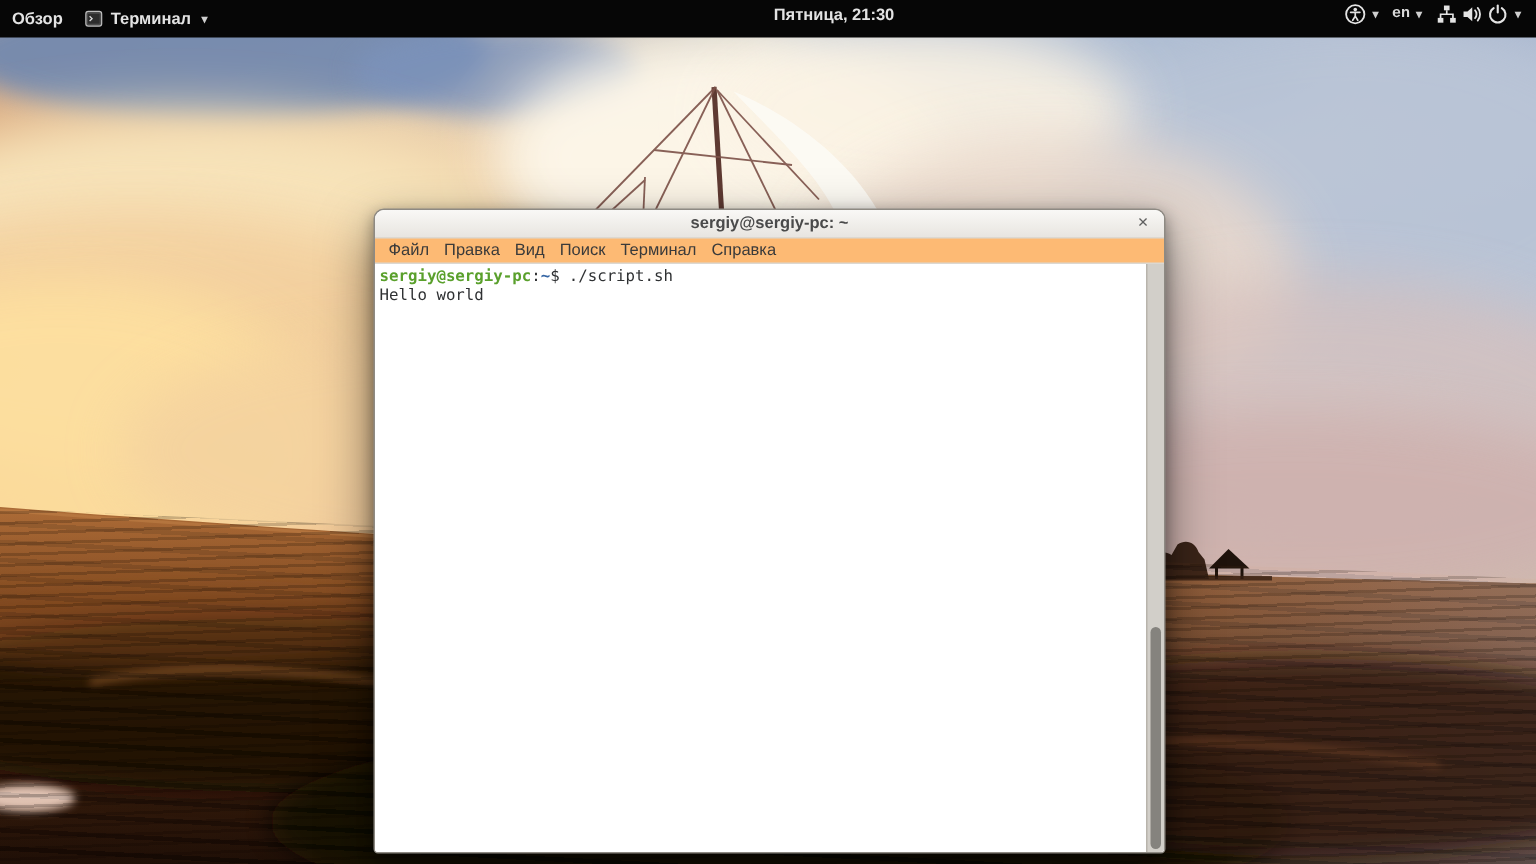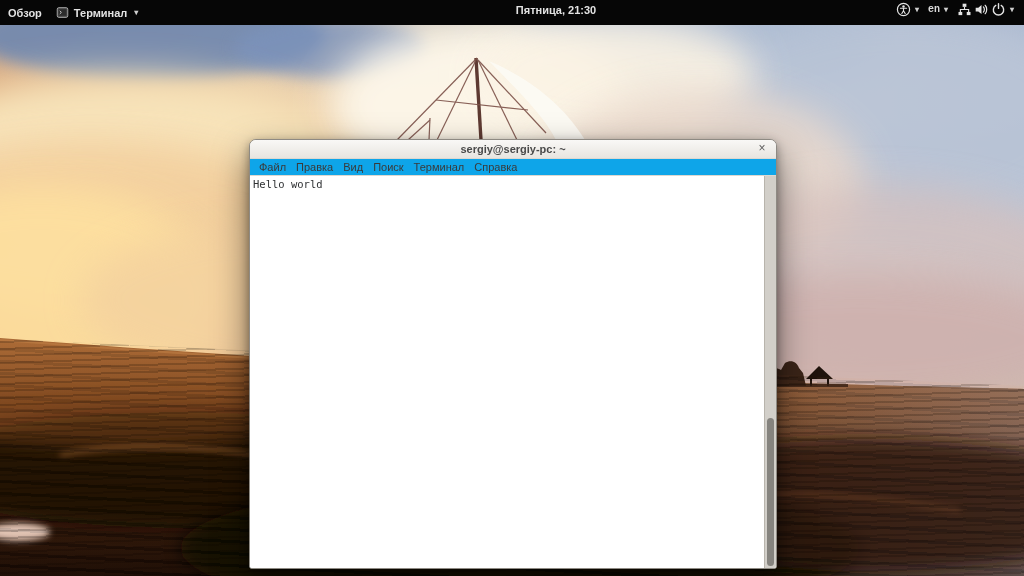--- a/index.html
+++ b/index.html
@@ -50,21 +50,21 @@
     height:18px;flex:0 0 18px;border-radius:6px 6px 0 0;
     background:linear-gradient(#f9f8f6,#e8e5e0);
     position:relative;display:flex;align-items:center;justify-content:center;
   }
   .title-text{font-size:11px;font-weight:bold;color:#4a4a4a;}
   .close-btn{
     position:absolute;right:7px;top:1px;width:14px;height:15px;
     font-size:12px;color:#5f5f5f;line-height:15px;text-align:center;cursor:default;
   }
   .menubar{
-    height:18px;flex:0 0 18px;background:#0ea5e9;
+    height:18px;flex:0 0 18px;background:#fdba74;
     border-top:1px solid #dcd8d1;border-bottom:1px solid #dcd8d1;
     display:flex;align-items:center;padding-left:4px;box-sizing:border-box;
     font-size:11px;color:#3a3a3a;
   }
   .mi{padding:0 5px;}
   .content{
     flex:1;background:#ffffff;position:relative;overflow:hidden;
     border-radius:0 0 2px 2px;
     font-family:"DejaVu Sans Mono",monospace;font-size:10.5px;line-height:13px;
     color:#2f3133;padding:2px 16px 2px 3px;box-sizing:border-box;
@@ -239,18 +239,19 @@
   </div>
   <div class="menubar">
     <span class="mi">Файл</span>
     <span class="mi">Правка</span>
     <span class="mi">Вид</span>
     <span class="mi">Поиск</span>
     <span class="mi">Терминал</span>
     <span class="mi">Справка</span>
   </div>
   <div class="content">
+    <div class="tline"><span class="pu">sergiy@sergiy-pc</span><span>:</span><span class="pp">~</span><span>$</span><span class="cmd">./script.sh</span></div>
     <div class="tline">Hello world</div>
     <div class="scrollbar">
       <div class="thumb"></div>
     </div>
   </div>
 </div>
 
 </body></html>

